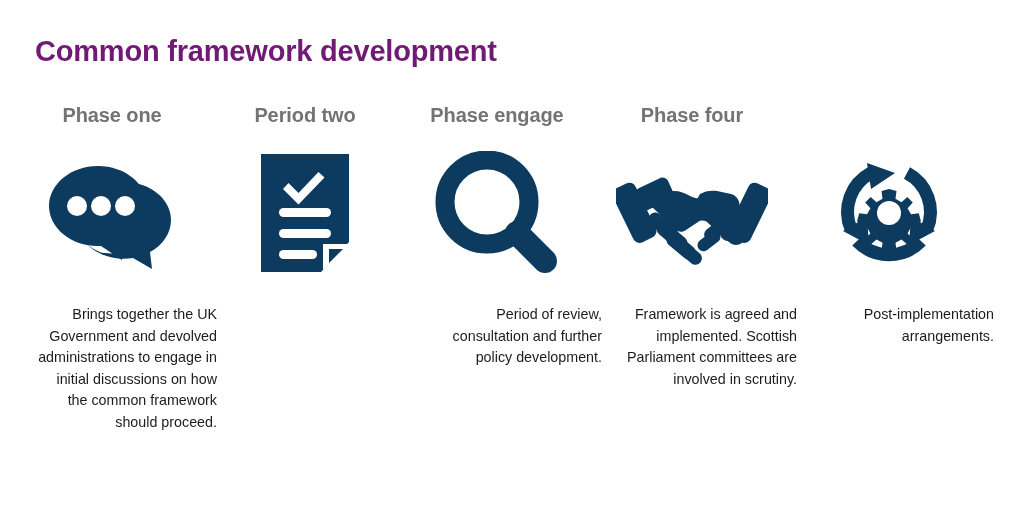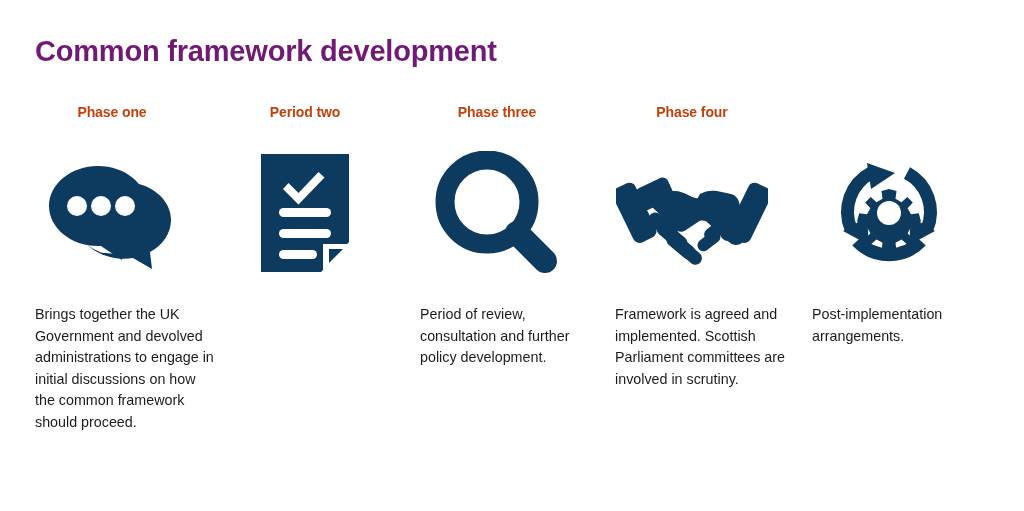--- a/index.html
+++ b/index.html
@@ -57,23 +57,23 @@
   .phase-col.c2 { left: 413px; }
   .phase-col.c3 { left: 608px; }
   .phase-col.c4 { left: 805px; }
 
   .phase-heading {
     position: absolute;
     top: 0;
     left: 0;
     width: 168px;
     text-align: center;
-    font-size: 14px;
+    font-size: 20px;
     font-weight: bold;
-    color: #c2410c;
+    color: #737373;
     letter-spacing: -0.1px;
     white-space: nowrap;
   }
 
   .phase-icon {
     position: absolute;
     top: 44px;
     left: 0;
     width: 168px;
     height: 130px;
@@ -84,21 +84,21 @@
   .phase-icon svg { display: block; }
 
   .phase-body {
     position: absolute;
     top: 200px;
     left: 7px;
     width: 182px;
     font-size: 14.3px;
     line-height: 21.5px;
     color: #1c1c1c;
-    text-align: left;
+    text-align: right;
     white-space: pre-line;
   }
 </style>
 </head>
 <body>
 
 <div class="infographic">
 
   <div class="page-title">Common framework development</div>
 
@@ -132,21 +132,21 @@
           <path fill="#0d3a5f" d="M72 97h14l-14 14z"></path>
           <path fill="#ffffff" d="M26 37l5.5-6 10 10 20-21 6 5.5-26 27z"></path>
           <rect x="22" y="56" width="52" height="9" rx="4.5" fill="#ffffff"></rect>
           <rect x="22" y="77" width="52" height="9" rx="4.5" fill="#ffffff"></rect>
           <rect x="22" y="98" width="38" height="9" rx="4.5" fill="#ffffff"></rect>
         </svg>
       </div>
     </div>
 
     <div class="phase-col c2">
-      <div class="phase-heading">Phase three</div>
+      <div class="phase-heading">Phase engage</div>
       <div class="phase-icon">
         <svg width="124" height="124" viewBox="0 0 124 124" aria-hidden="true">
           <circle cx="52" cy="51" r="42" fill="none" stroke="#0d3a5f" stroke-width="19"></circle>
           <line x1="82" y1="82" x2="110" y2="110" stroke="#0d3a5f" stroke-width="24" stroke-linecap="round"></line>
         </svg>
       </div>
       <div class="phase-body">Period of review, consultation and further policy development.</div>
     </div>
 
     <div class="phase-col c3">

